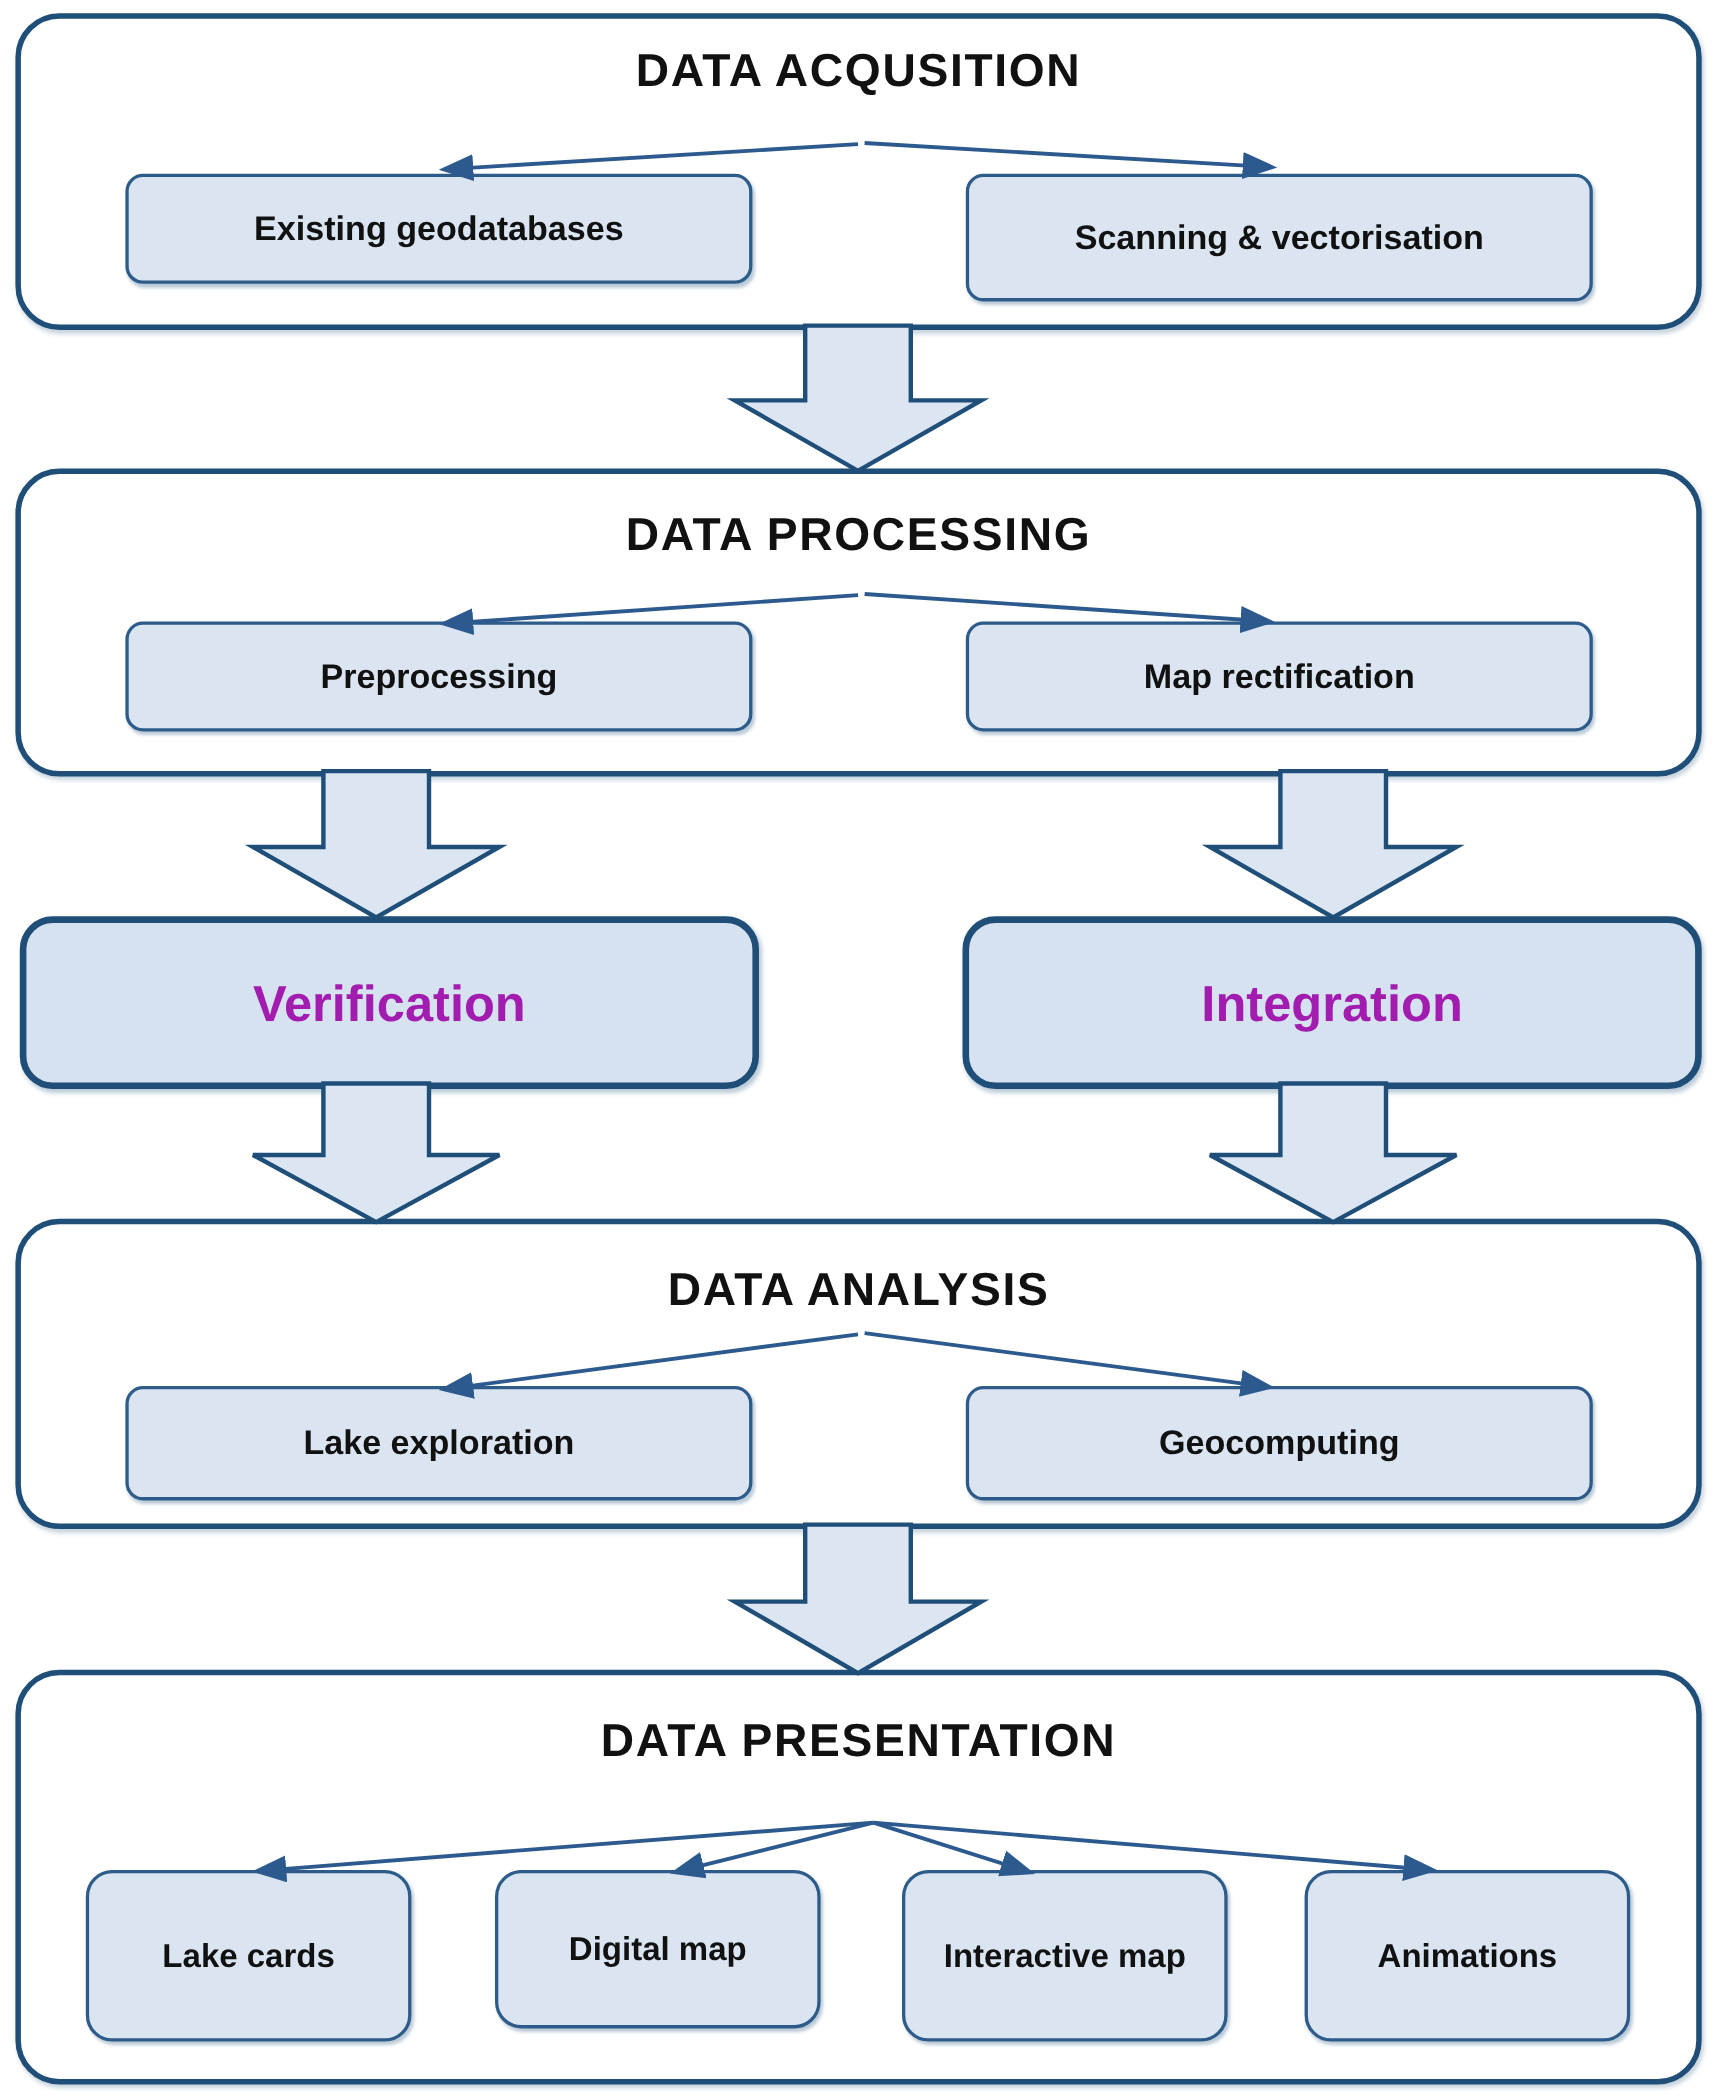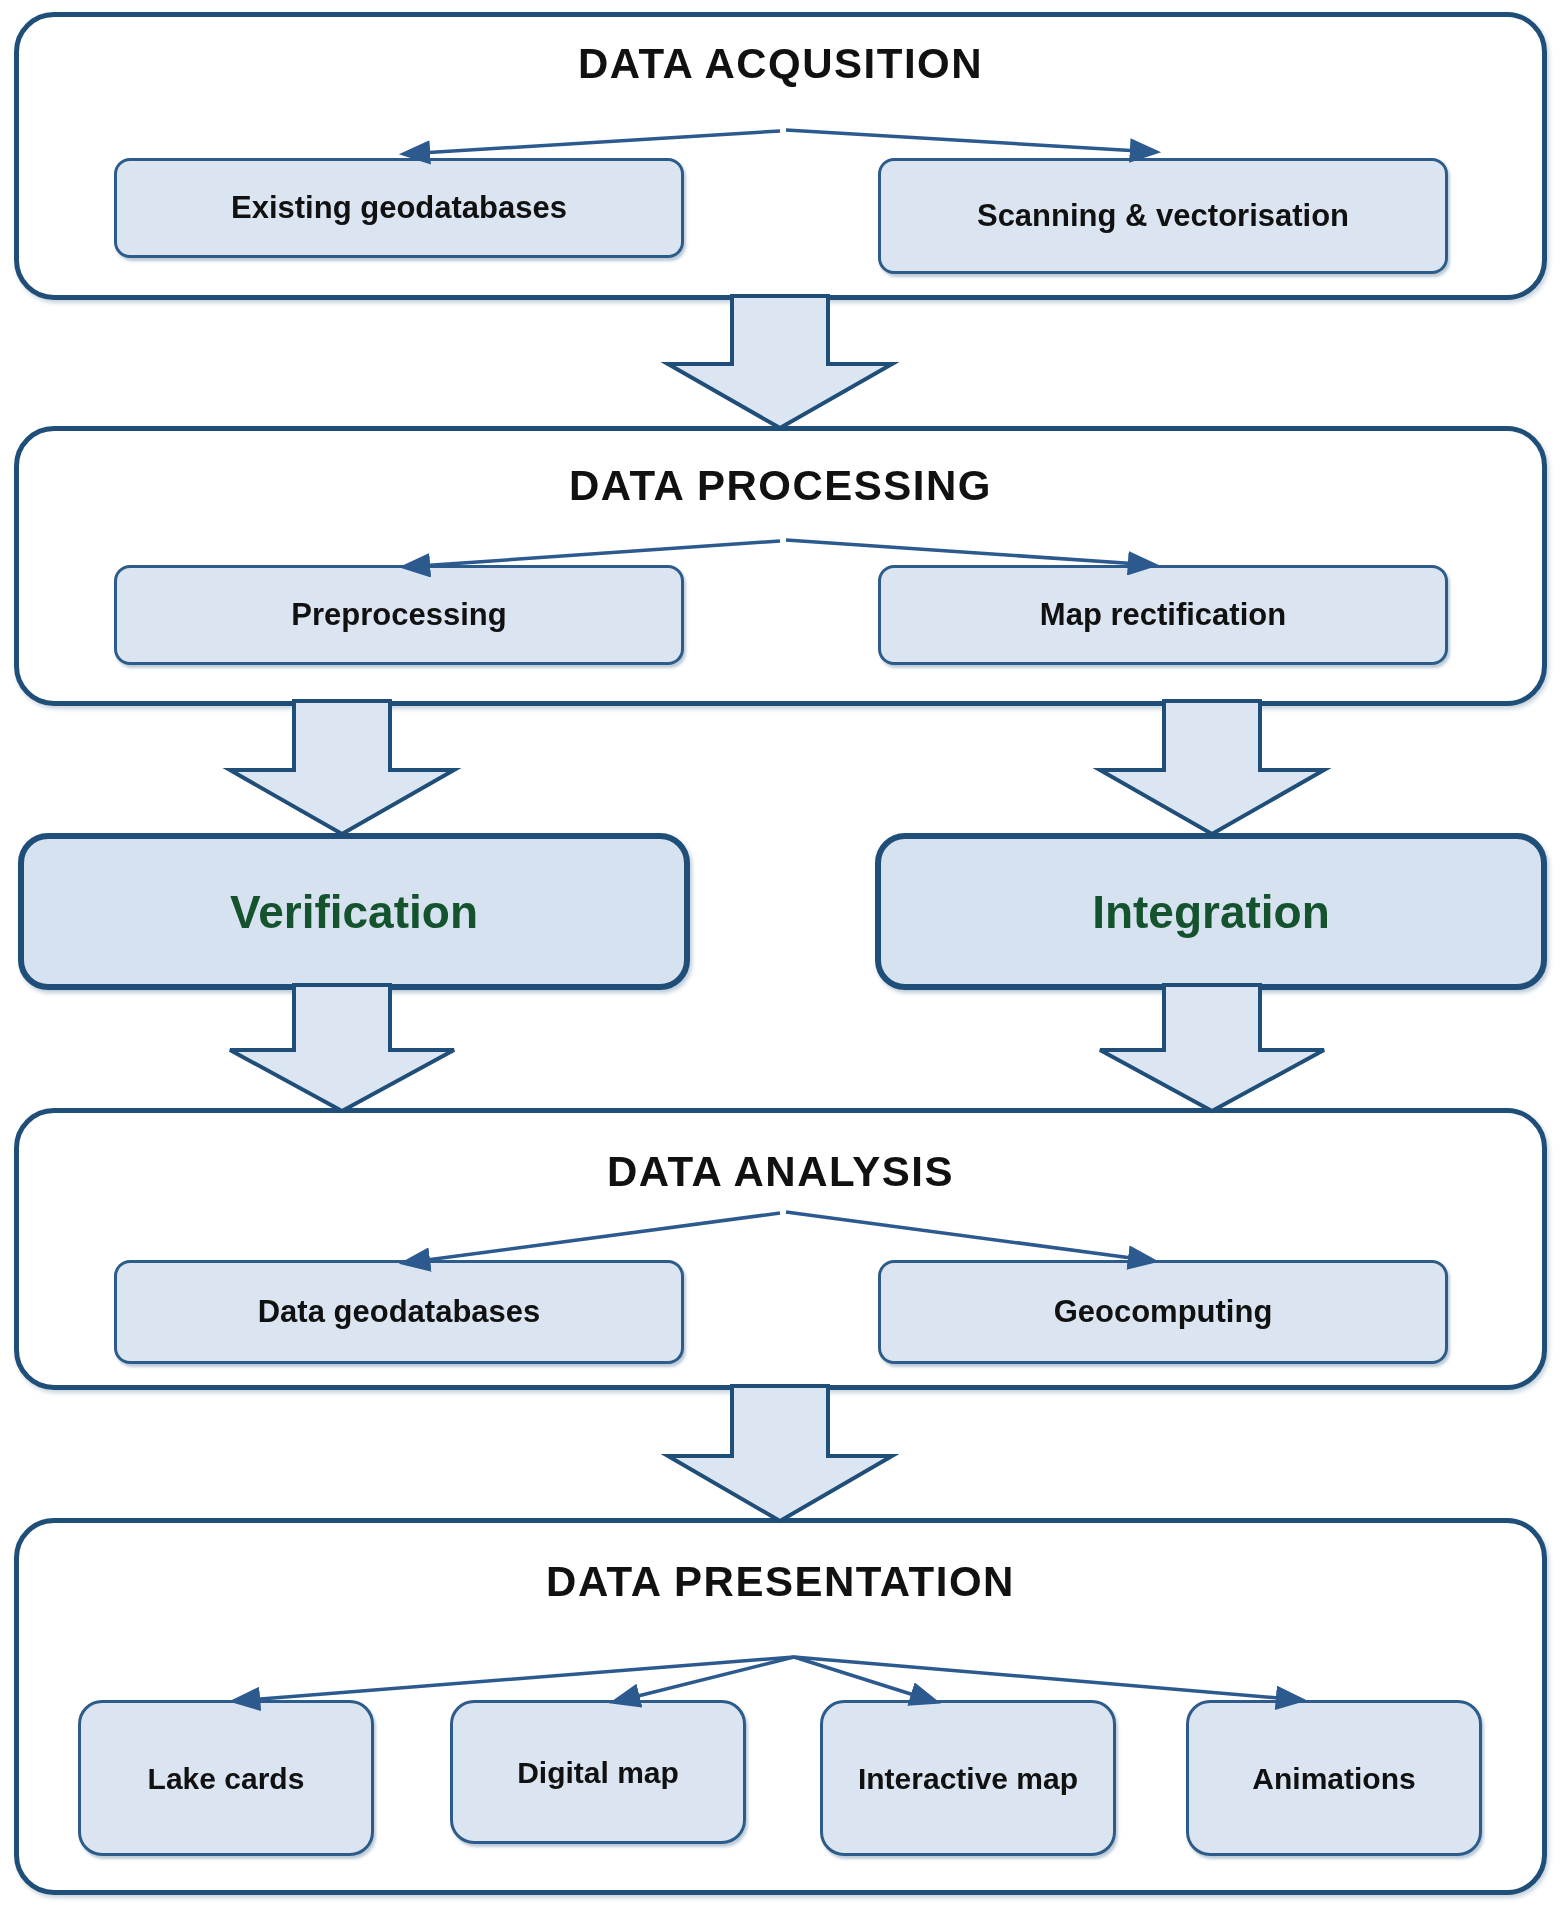--- a/index.html
+++ b/index.html
@@ -55,21 +55,21 @@
     position: absolute;
     display: flex;
     align-items: center;
     justify-content: center;
     background: #d7e2f0;
     border: 6px solid #1f4e79;
     border-radius: 30px;
     box-sizing: border-box;
     font-weight: bold;
     font-size: 46px;
-    color: #14532d;
+    color: #a21caf;
     box-shadow: 2px 3px 4px rgba(31, 78, 121, 0.3);
     z-index: 2;
   }
   svg.overlay {
     position: absolute;
     left: 0; top: 0;
     z-index: 5;
     pointer-events: none;
   }
   .block-arrow { fill: #dce6f3; stroke: #1f4e79; stroke-width: 4; }
@@ -98,21 +98,21 @@
 
   <div class="node" style="left:114px; top:158px; width:570px; height:100px;">Existing geodatabases</div>
   <div class="node" style="left:878px; top:158px; width:570px; height:116px;">Scanning &amp; vectorisation</div>
 
   <div class="node" style="left:114px; top:565px; width:570px; height:100px;">Preprocessing</div>
   <div class="node" style="left:878px; top:565px; width:570px; height:100px;">Map rectification</div>
 
   <div class="bigbox" style="left:18px; top:833px; width:672px; height:157px;">Verification</div>
   <div class="bigbox" style="left:875px; top:833px; width:672px; height:157px;">Integration</div>
 
-  <div class="node" style="left:114px; top:1260px; width:570px; height:104px;">Data geodatabases</div>
+  <div class="node" style="left:114px; top:1260px; width:570px; height:104px;">Lake exploration</div>
   <div class="node" style="left:878px; top:1260px; width:570px; height:104px;">Geocomputing</div>
 
   <div class="node rounder" style="left:78px; top:1700px; width:296px; height:156px;">Lake cards</div>
   <div class="node rounder" style="left:450px; top:1700px; width:296px; height:144px;">Digital map</div>
   <div class="node rounder" style="left:820px; top:1700px; width:296px; height:156px;">Interactive map</div>
   <div class="node rounder" style="left:1186px; top:1700px; width:296px; height:156px;">Animations</div>
 
   <svg class="overlay" width="1561" height="1907" viewBox="0 0 1561 1907">
     <defs>
       <marker id="ah" markerWidth="9" markerHeight="7" refX="7.5" refY="3.5" orient="auto" markerUnits="strokeWidth">

